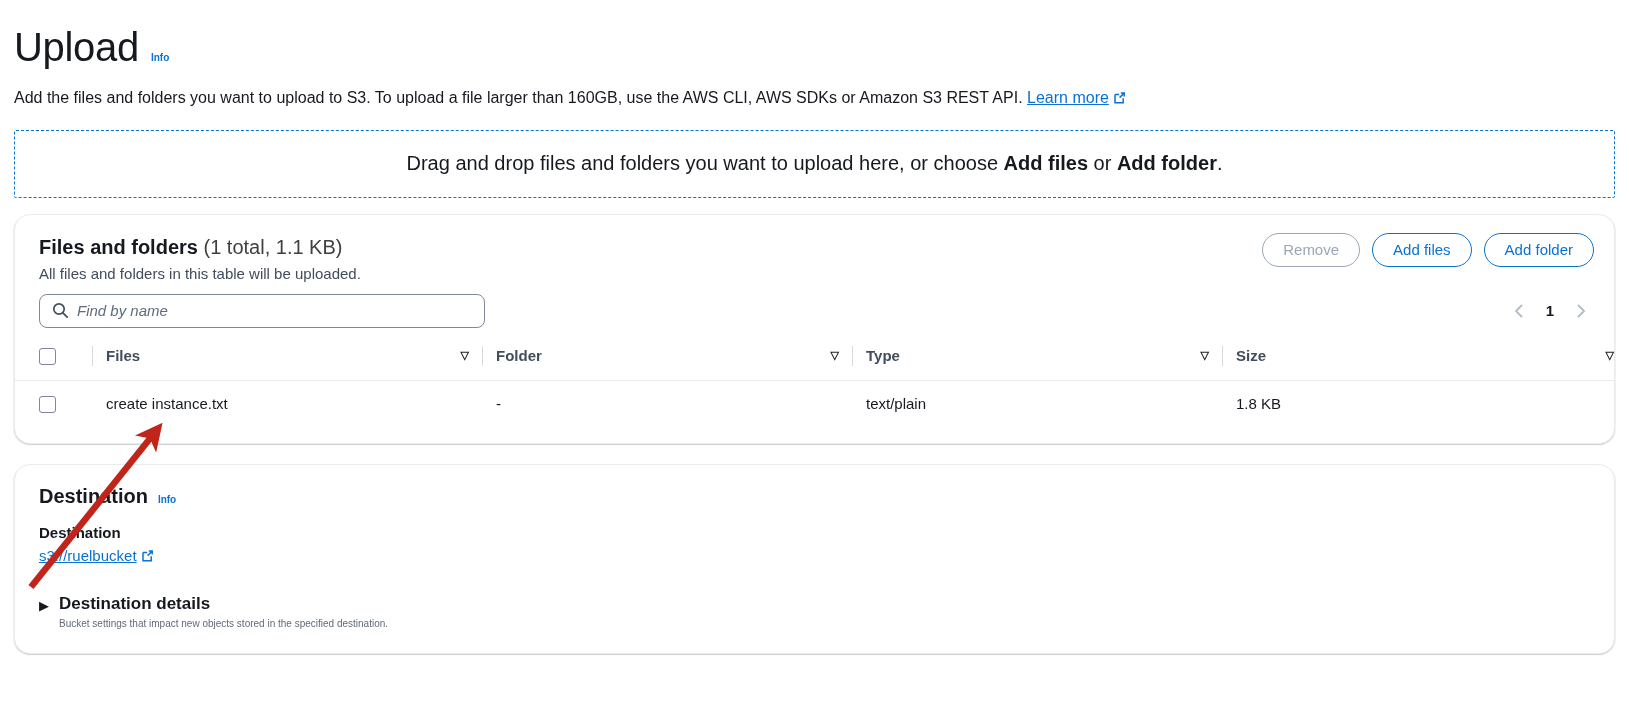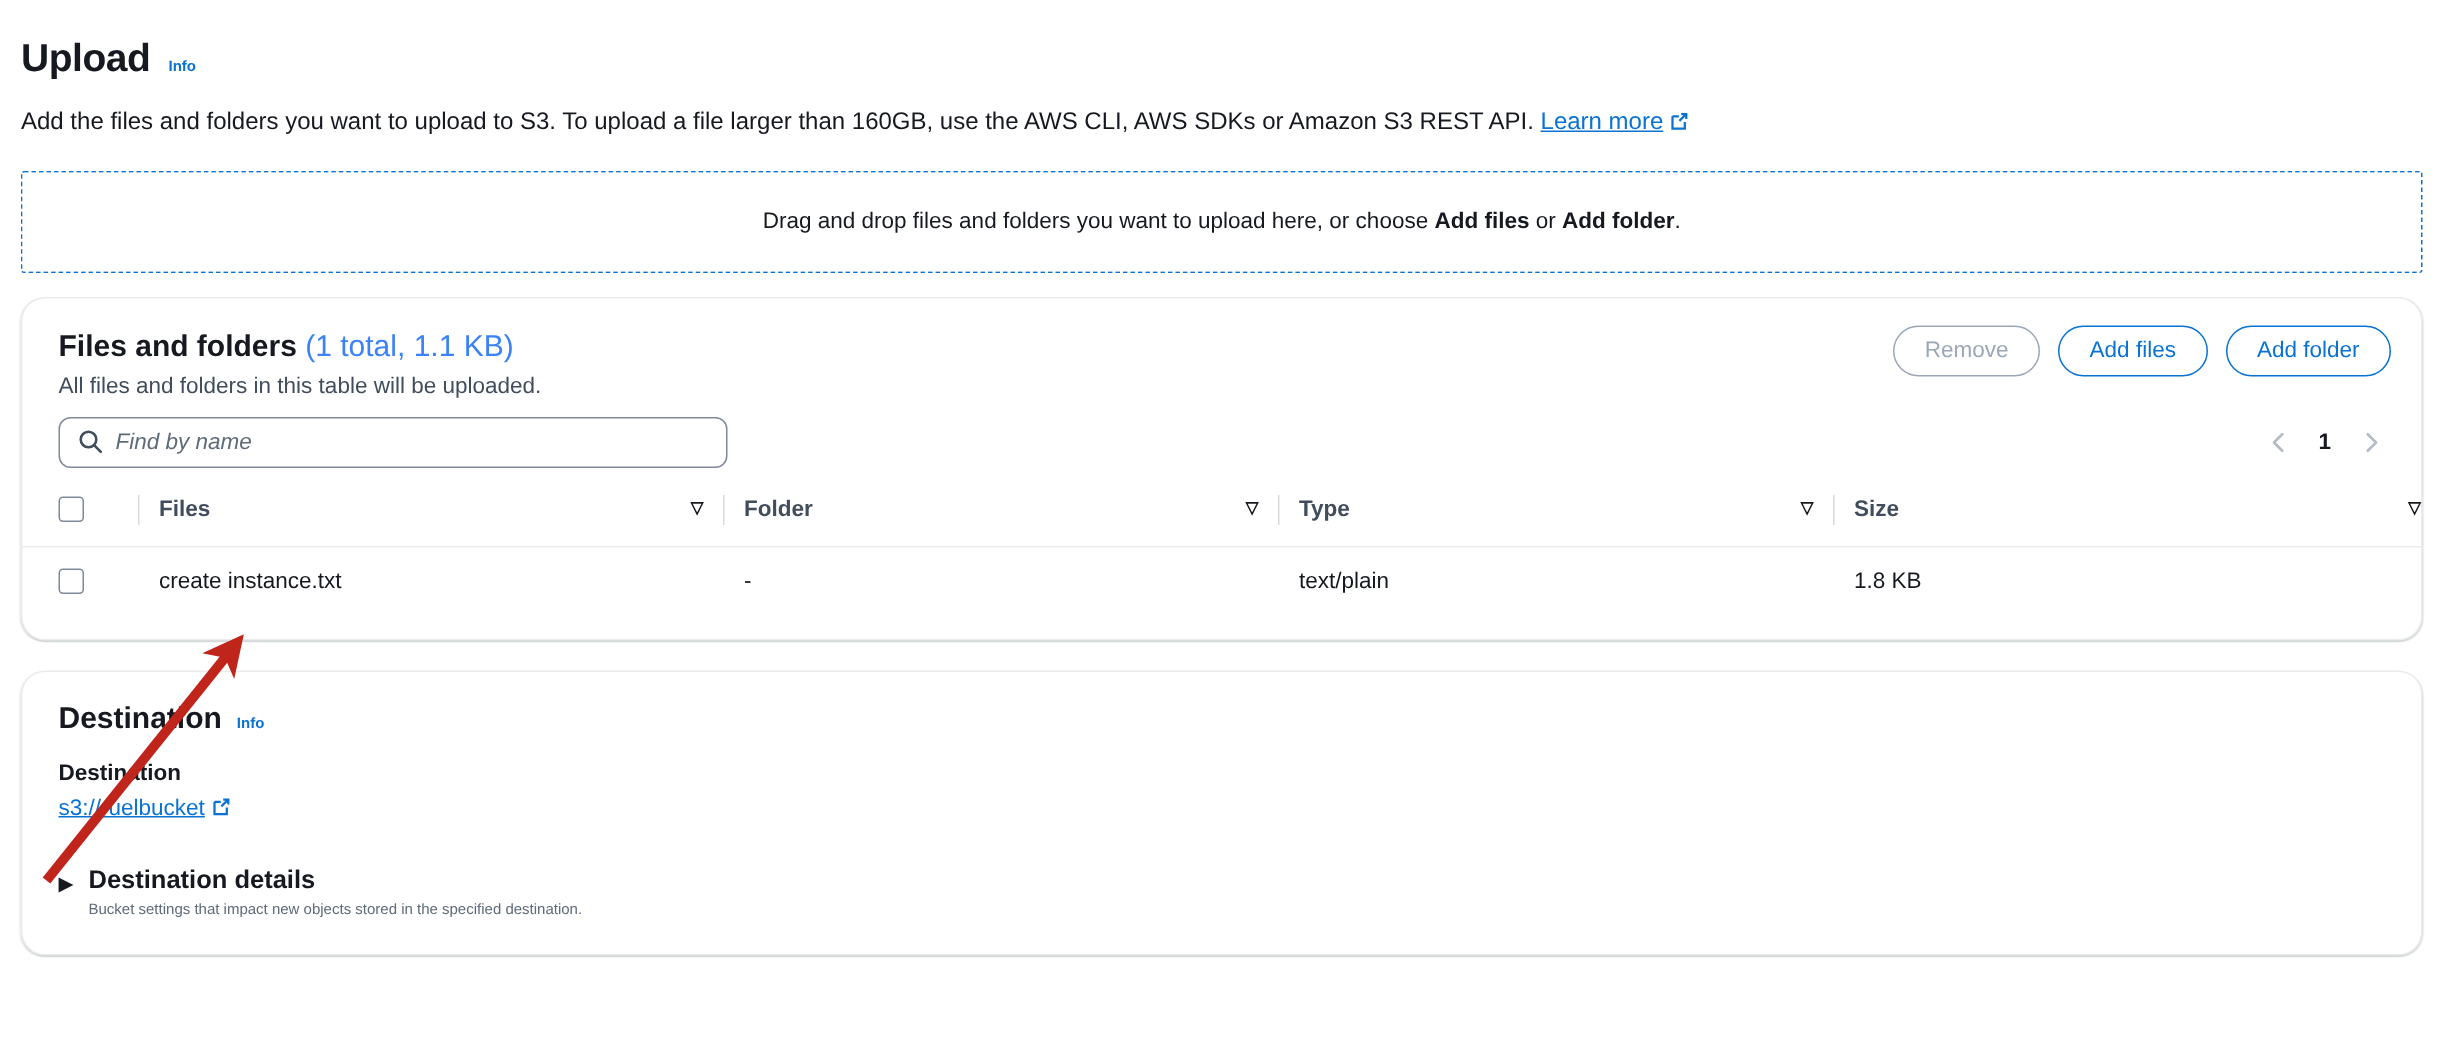--- a/index.html
+++ b/index.html
@@ -9,56 +9,56 @@
     background: #ffffff;
     font-family: "Liberation Sans", sans-serif;
     color: #16191f;
     overflow: hidden;
   }
   .page { position: relative; width: 1629px; height: 704px; padding: 0 14px; }
 
   
   .page-header { display: flex; align-items: baseline; gap: 12px; padding-top: 24px; }
   .page-title {
-    font-size: 26px; font-weight: bold; letter-spacing: -0.3px;
+    font-size: 40px; font-weight: normal; letter-spacing: -0.3px;
     color: #16191f; line-height: 1.15; text-align: center;
   }
   .info-link { font-size: 10px; font-weight: bold; color: #0972d3; cursor: pointer; text-align: right; }
 
   .page-desc {
     margin-top: 17px; font-size: 16px; line-height: 1.42; color: #16191f;
   }
   .ext-link {
     color: #0972d3; text-decoration: underline; cursor: pointer;
     white-space: nowrap;
   }
   .ext-icon { display: inline-block; vertical-align: -2px; margin-left: 3px; }
 
   
   .dropzone {
     margin-top: 18px; height: 68px;
     border: 1px dashed #0972d3; border-radius: 2px;
     display: flex; align-items: center; justify-content: center;
-    font-size: 15px; color: #16191f; background: #ffffff;
+    font-size: 20px; color: #16191f; background: #ffffff;
   }
   .dropzone b { font-weight: bold; }
 
   
   .card {
     margin-top: 16px; background: #ffffff;
     border: 1px solid #e9ebed; border-radius: 16px;
     box-shadow: 0 1px 1px 0 rgba(0,28,36,.10), 1px 1px 1px 0 rgba(0,28,36,.06), -1px 1px 1px 0 rgba(0,28,36,.06);
   }
   .card-head {
     display: flex; align-items: flex-start; justify-content: space-between;
     padding: 18px 20px 0 24px;
   }
   .card-title-wrap { padding-top: 2px; }
   .card-title { font-size: 20px; font-weight: bold; color: #16191f; line-height: 1.2; }
-  .card-title .count { font-weight: normal; color: #3b82f6; }
+  .card-title .count { font-weight: normal; color: #404040; }
   .card-sub { margin-top: 6px; font-size: 15px; color: #414d5c; }
 
   .btn-group { display: flex; gap: 12px; align-items: center; }
   .btn {
     height: 34px; padding: 0 20px; border-radius: 20px;
     font-size: 15px; font-weight: normal; line-height: 32px;
     cursor: pointer; background: #ffffff; white-space: nowrap;
   }
   .btn-disabled { border: 1px solid #9ba7b6; color: #9ba7b6; cursor: default; }
   .btn-normal { border: 1px solid #0972d3; color: #0972d3; }

